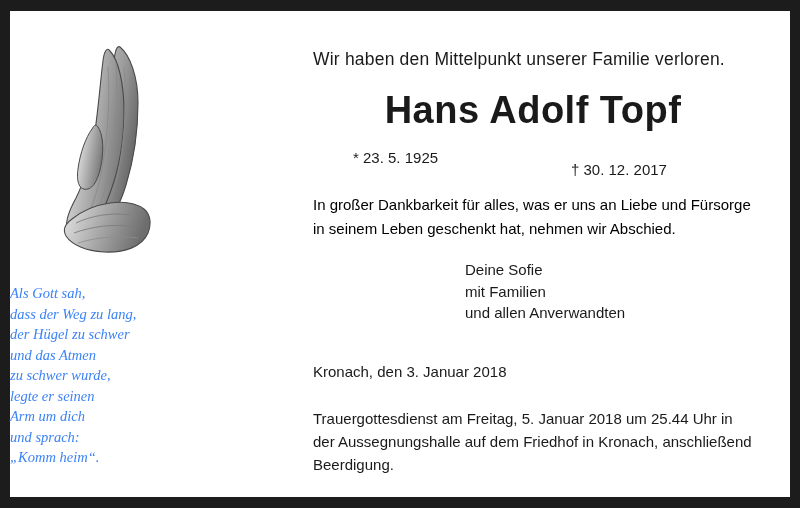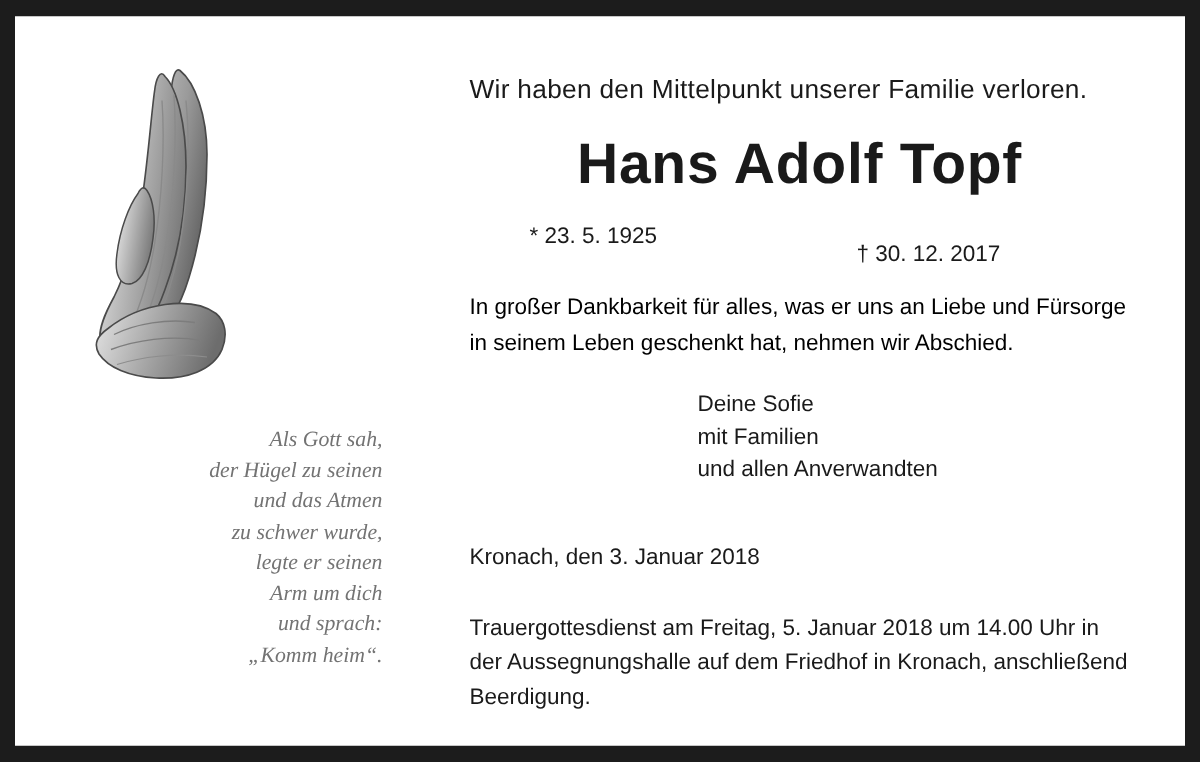--- a/index.html
+++ b/index.html
@@ -48,26 +48,26 @@
     height: 220px;
   }
   .hands-wrap svg {
     display: block;
   }
   .verse {
     position: absolute;
     left: 0;
     top: 272px;
     width: 245px;
-    text-align: right;
+    text-align: left;
     font-family: "Liberation Serif", serif;
     font-style: italic;
     font-size: 14.5px;
     line-height: 20.5px;
-    color: #737373;
+    color: #3b82f6;
   }
   .verse div {
     white-space: nowrap;
   }
 
   
   .right-col {
     position: absolute;
     left: 245px;
     top: 0;
@@ -201,21 +201,22 @@
                    C92 181 94 190 90 200 C84 214 66 220 46 219 C28 218 14 212 8 203
                    C4 196 7 191 14 186 Z" fill="url(#gsleeve)" stroke="#4a4a4a" stroke-width="1.1"></path>
           <path d="M18 190 C32 183 54 179 72 182" fill="none" stroke="#7d7d7d" stroke-width="0.9"></path>
           <path d="M16 200 C32 194 56 190 76 194" fill="none" stroke="#7d7d7d" stroke-width="0.9"></path>
           <path d="M20 210 C36 205 58 202 80 205" fill="none" stroke="#8d8d8d" stroke-width="0.8"></path>
         </svg>
       </div>
 
       <div class="verse">
         <div>Als Gott sah,</div>
-        <div>der Hügel zu seinen</div>
+        <div>dass der Weg zu lang,</div>
+        <div>der Hügel zu schwer</div>
         <div>und das Atmen</div>
         <div>zu schwer wurde,</div>
         <div>legte er seinen</div>
         <div>Arm um dich</div>
         <div>und sprach:</div>
         <div>„Komm heim“.</div>
       </div>
     </div>
 
     <div class="right-col">
@@ -236,20 +237,20 @@
 
       <div class="family">
         <div class="line"><span>Deine </span><b>Sofie</b></div>
         <div class="line">mit Familien</div>
         <div class="line">und allen Anverwandten</div>
       </div>
 
       <div class="place"><b>Kronach,</b><span> den 3. Januar 2018</span></div>
 
       <div class="service">
-        <div>Trauergottesdienst am Freitag, 5. Januar 2018 um 14.00 Uhr in</div>
+        <div>Trauergottesdienst am Freitag, 5. Januar 2018 um 25.44 Uhr in</div>
         <div>der Aussegnungshalle auf dem Friedhof in Kronach, anschließend</div>
         <div>Beerdigung.</div>
       </div>
 
     </div>
   </div>
 </div>
 
 </body></html>

